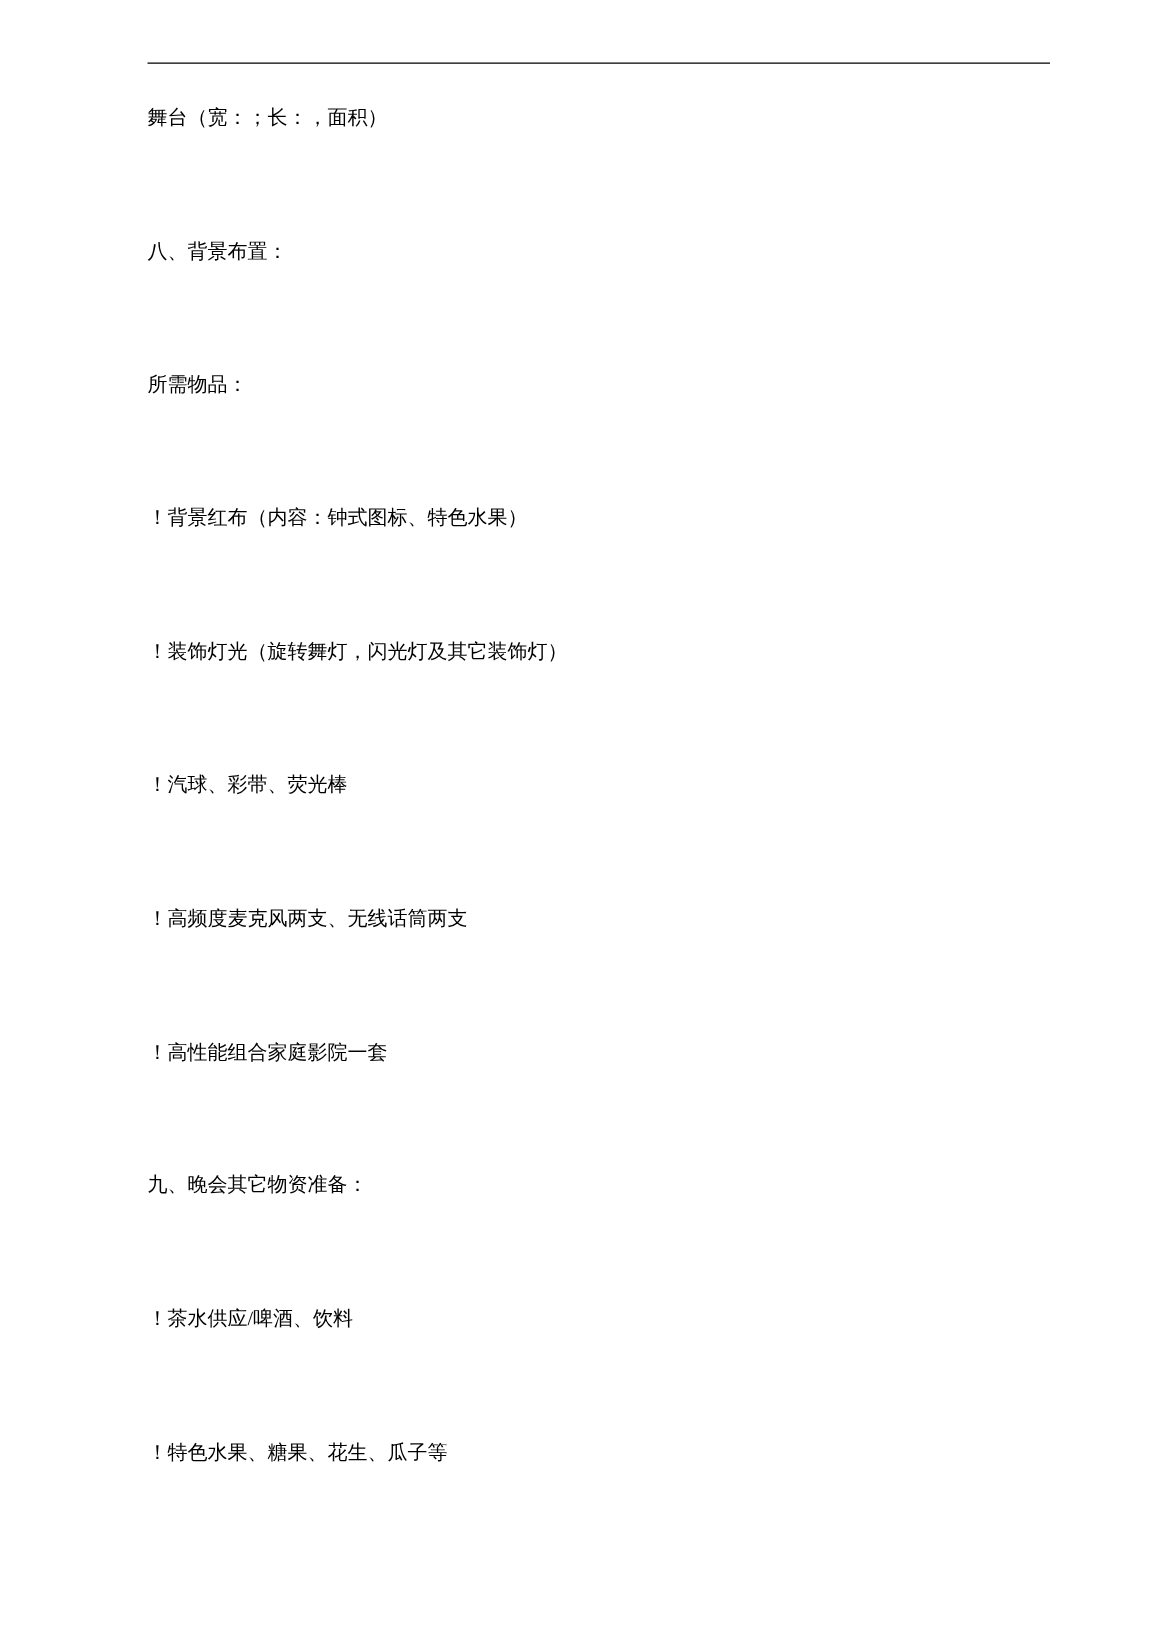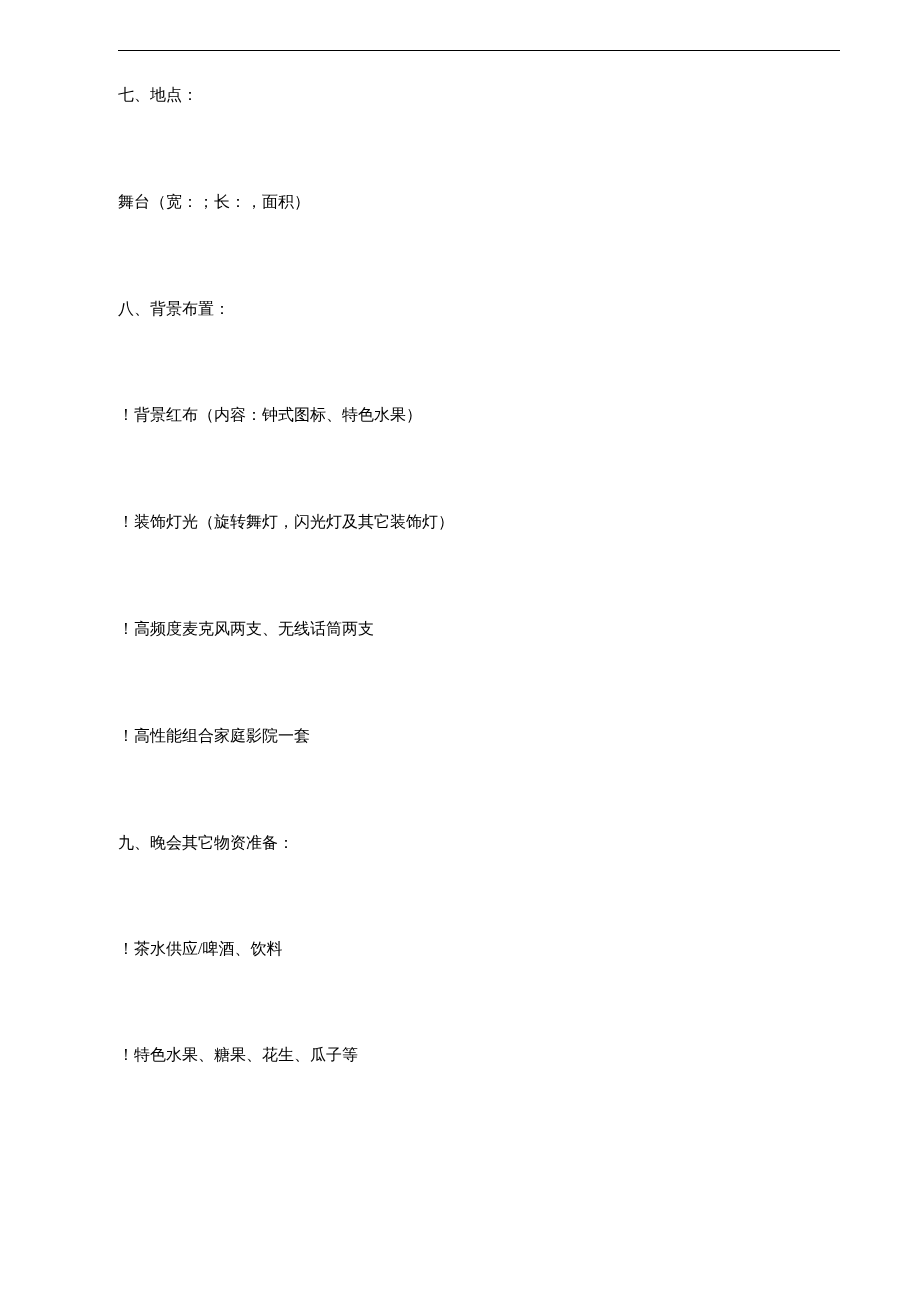--- a/index.html
+++ b/index.html
@@ -32,41 +32,44 @@
       margin-bottom: 0;
       font-family: Liberation Mono, monospace;
     }
   </style>
 </head>
 <body>
 
 <div class="page-container">
   <div class="horizontal-line"></div>
 
-  <div class="content-block">
-    <span>七、地点：</span>
-  </div>
 
   <div class="content-block">
     <span>舞台（宽：；长：，面积）</span>
   </div>
 
   <div class="content-block">
     <span>八、背景布置：</span>
   </div>
 
+  <div class="content-block">
+    <span>所需物品：</span>
+  </div>
 
   <div class="content-block">
     <span>！背景红布（内容：钟式图标、特色水果）</span>
   </div>
 
   <div class="content-block">
     <span>！装饰灯光（旋转舞灯，闪光灯及其它装饰灯）</span>
   </div>
 
+  <div class="content-block">
+    <span>！汽球、彩带、荧光棒</span>
+  </div>
 
   <div class="content-block">
     <span>！高频度麦克风两支、无线话筒两支</span>
   </div>
 
   <div class="content-block">
     <span>！高性能组合家庭影院一套</span>
   </div>
 
   <div class="content-block">

